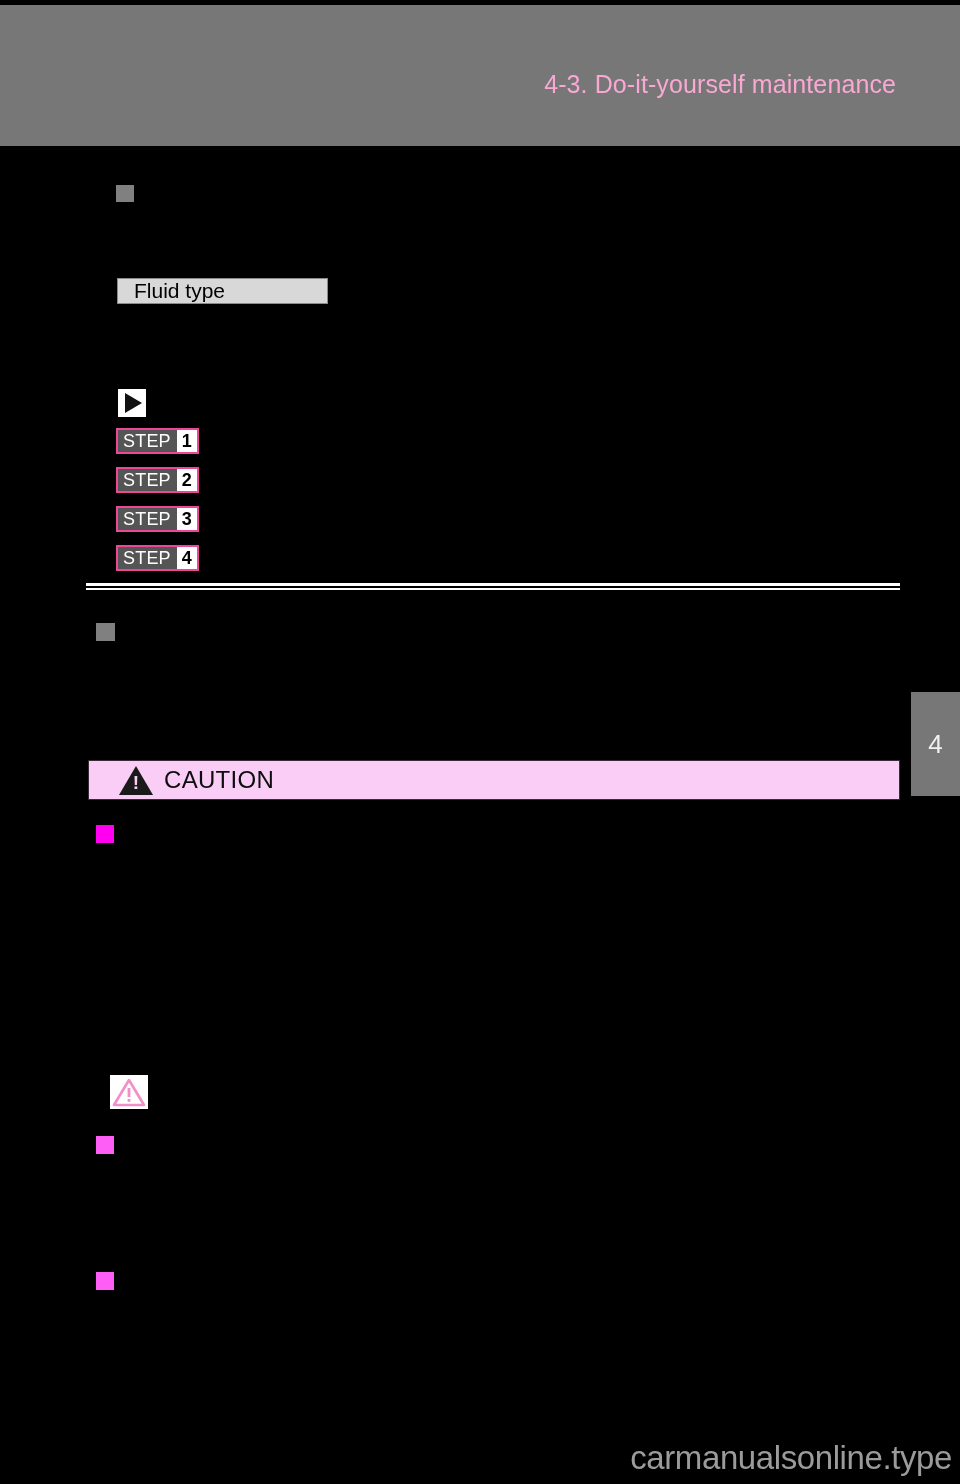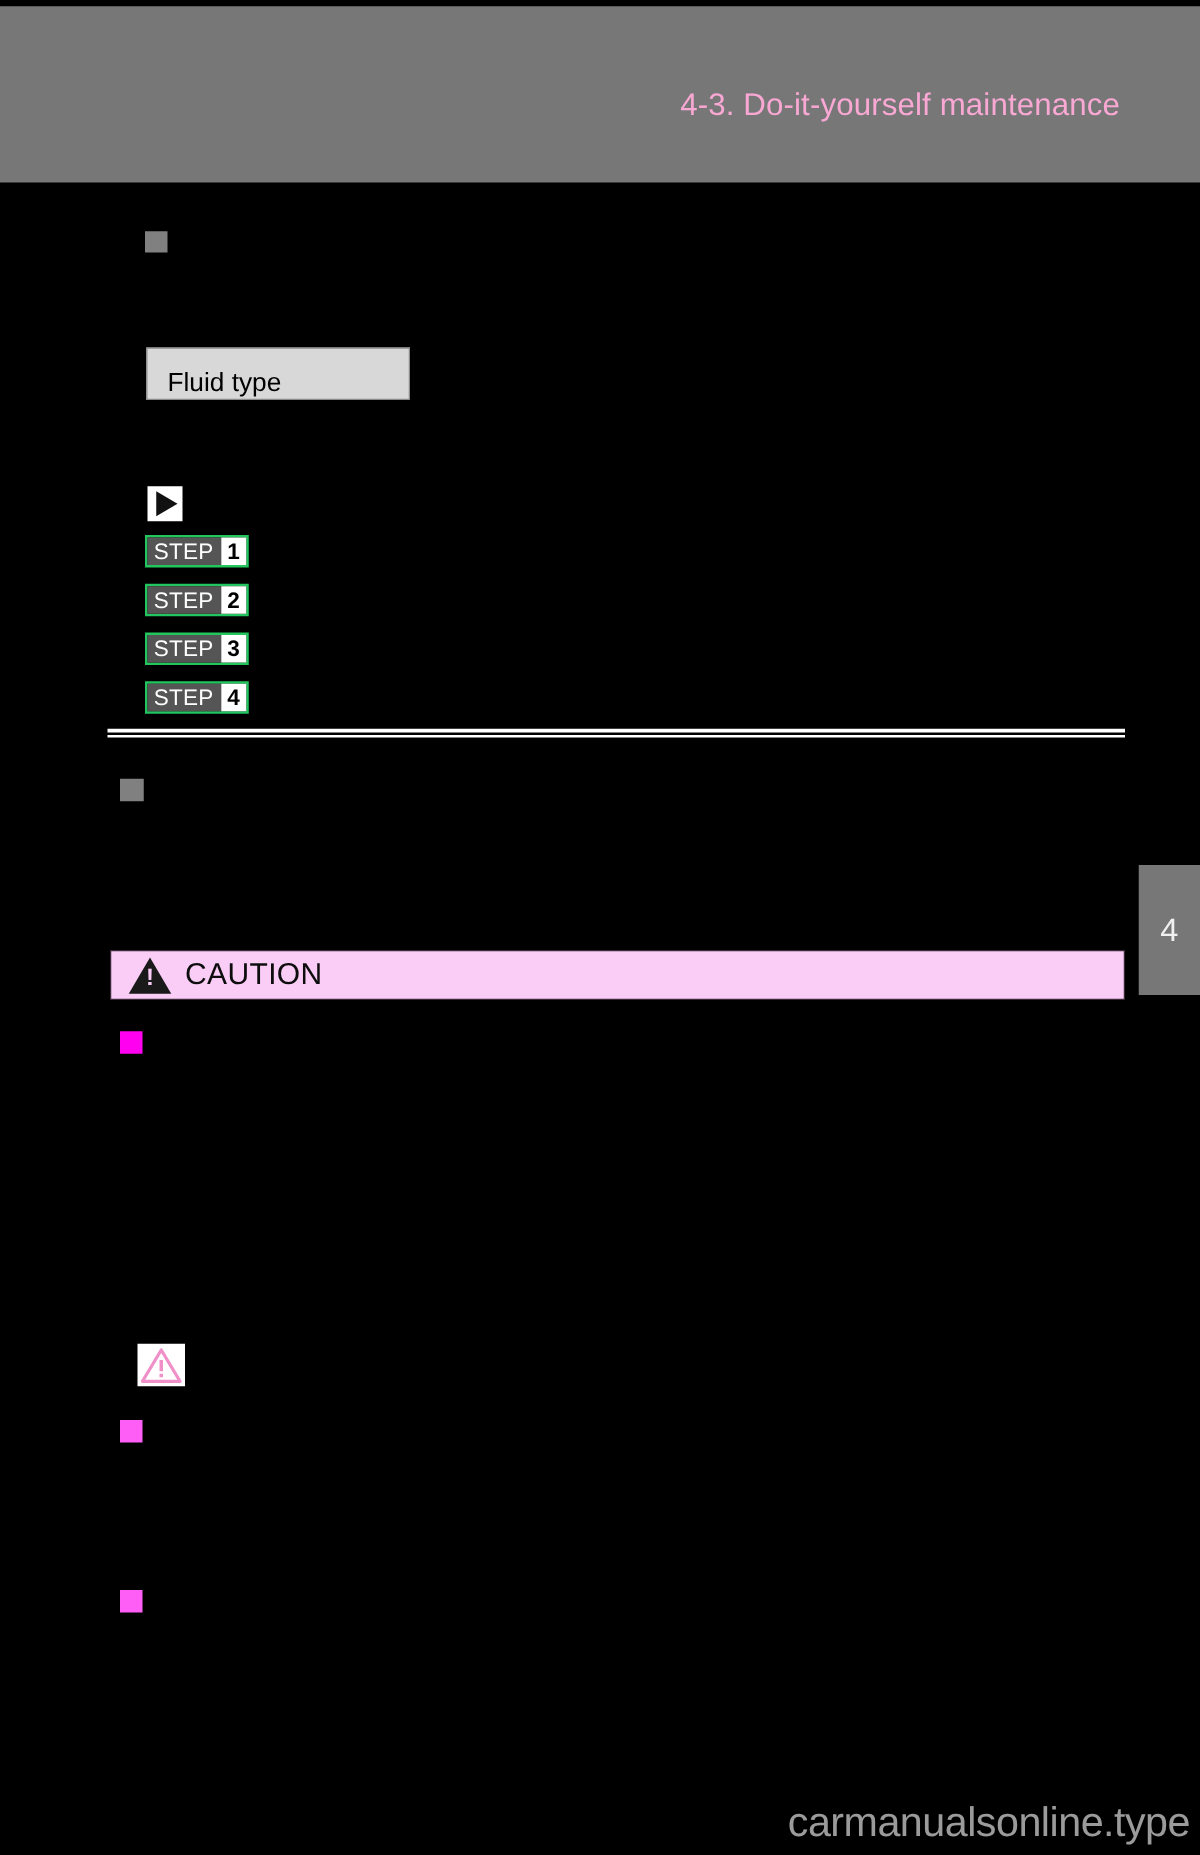--- a/index.html
+++ b/index.html
@@ -60,21 +60,21 @@
   .spec-table {
     position: absolute;
     left: 117px;
     top: 278px;
     width: 211px;
     border: 1px solid #8a8a8a;
     box-sizing: border-box;
     background: #d8d8d8;
   }
   .spec-row {
-    height: 40px;
+    height: 24px;
     display: flex;
     align-items: flex-end;
     box-sizing: border-box;
     padding-left: 16px;
     color: #000000;
     font-size: 21px;
   }
   .spec-row + .spec-row {
     border-top: 2px solid #7d7d7d;
   }
@@ -100,21 +100,21 @@
     margin-left: 2px;
   }
 
   
   .step-badge {
     position: absolute;
     left: 116px;
     height: 26px;
     display: inline-flex;
     align-items: stretch;
-    border: 2px solid #22c55e;
+    border: 2px solid #ec4899;
     box-sizing: border-box;
   }
   .step-badge .step-word {
     background: #555555;
     color: #ffffff;
     font-size: 18px;
     line-height: 22px;
     padding: 0 6px 0 5px;
     display: flex;
     align-items: center;
@@ -164,21 +164,21 @@
     position: absolute;
     left: 88px;
     top: 760px;
     width: 812px;
     height: 40px;
     background: #facdf7;
     border: 1px solid #3b2b39;
     box-sizing: border-box;
     display: flex;
     align-items: center;
-    padding-left: 14px;
+    padding-left: 30px;
   }
   .caution-banner .warn-tri {
     width: 0;
     height: 0;
     border-left: 17px solid transparent;
     border-right: 17px solid transparent;
     border-bottom: 29px solid #1a1a1a;
     position: relative;
     margin-right: 11px;
   }

